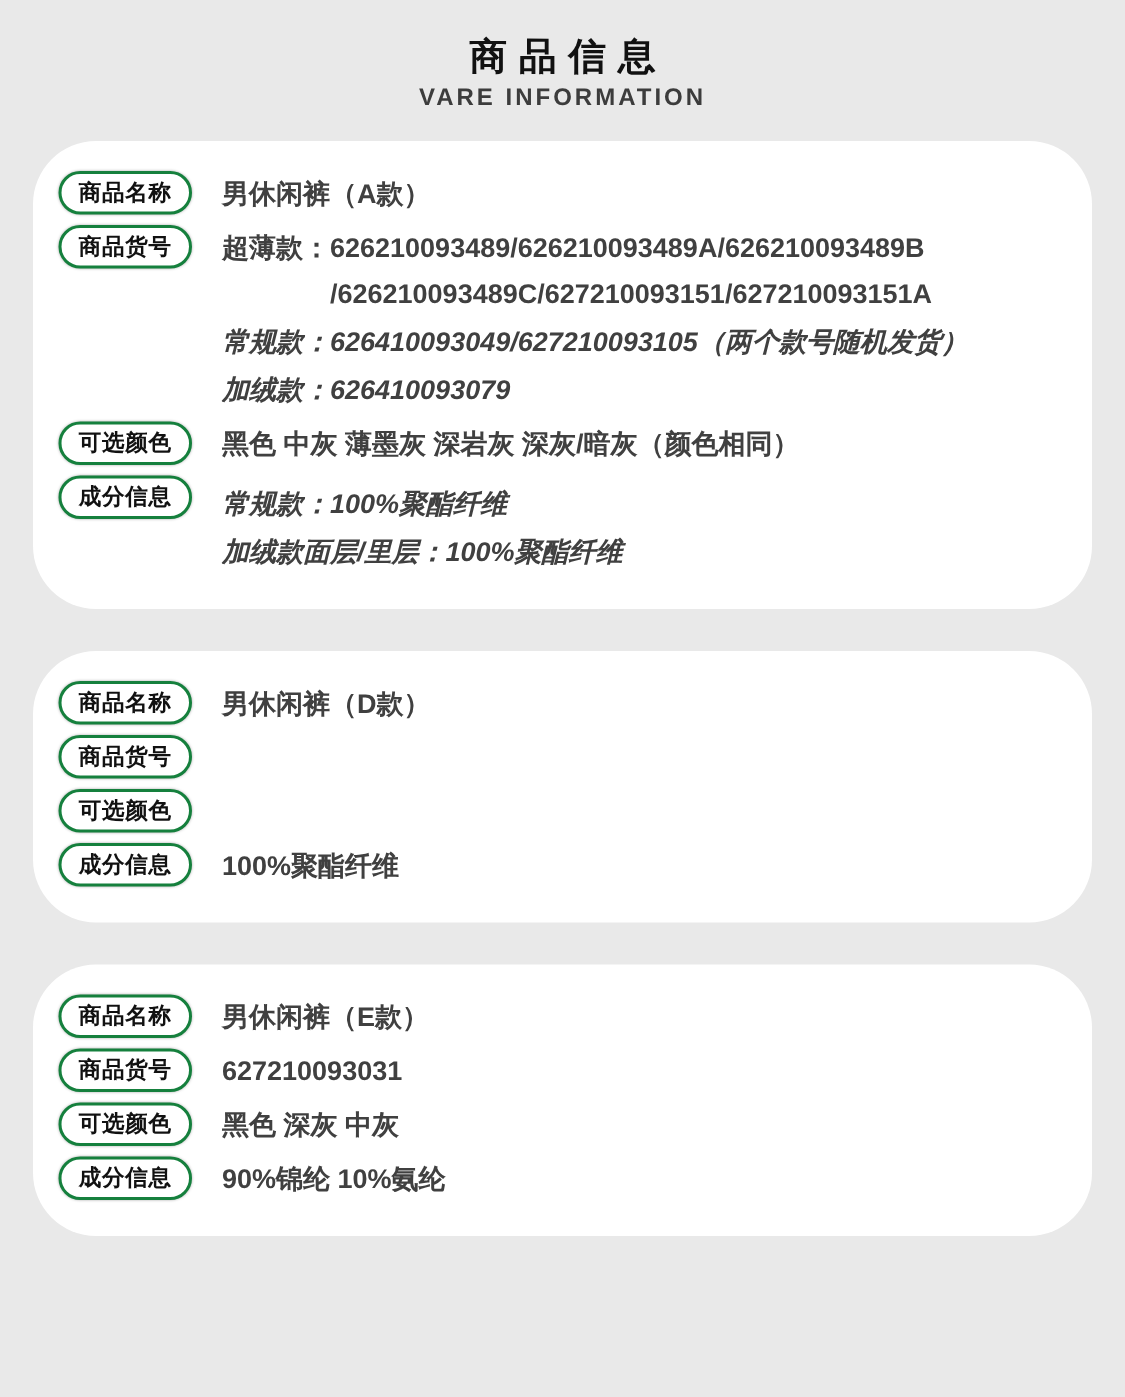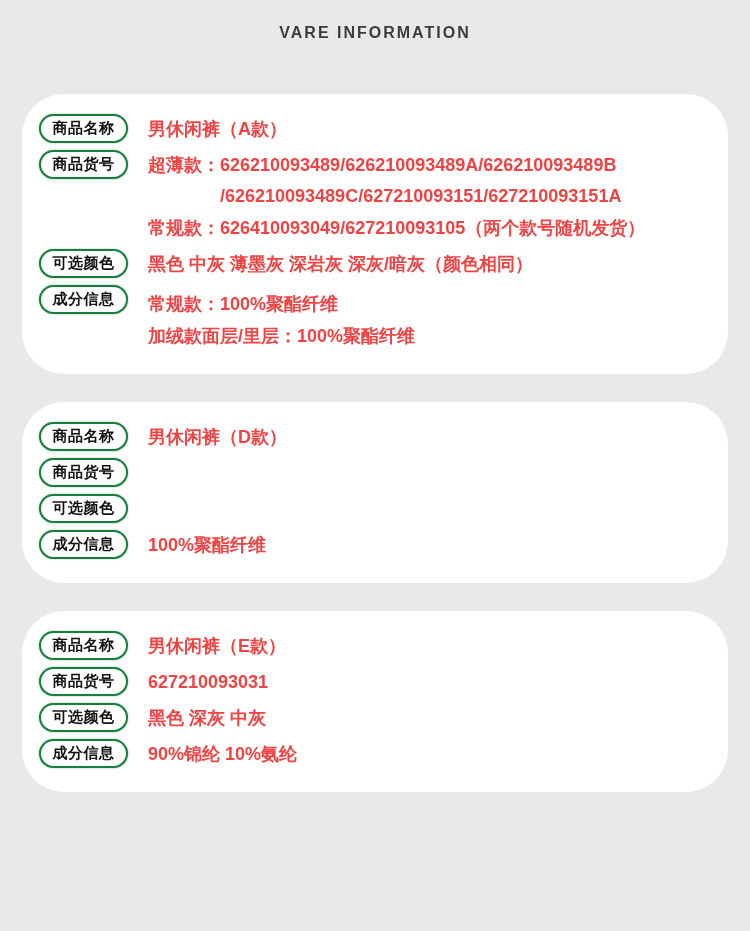--- a/index.html
+++ b/index.html
@@ -67,48 +67,50 @@
   .value {
     margin-left: 20px;
     padding-top: 1px;
     min-width: 0;
   }
   .line {
     font-size: 18px;
     font-weight: bold;
     line-height: 28px;
     margin-bottom: 3px;
-    color: #ef4444;
+    color: #404040;
     white-space: nowrap;
   }
   .line:last-child { margin-bottom: 0; }
   .line.indent { padding-left: 72px; }
-  .line.gap { margin-top: 4px; }
+  .line.gap { margin-top: 4px; font-style: italic; }
 </style>
 </head>
 <body>
 
 <header class="page-header">
+  <h1 class="page-title">商品信息</h1>
   <div class="page-subtitle">VARE INFORMATION</div>
 </header>
 
 <main class="cards" id="cards">
     <section class="card">
       <div class="row">
     <span class="pill">商品名称</span>
     <div class="value">
           <div class="line">男休闲裤（A款）</div>
         </div>
   </div>
       <div class="row">
     <span class="pill">商品货号</span>
     <div class="value">
           <div class="line">超薄款：626210093489/626210093489A/626210093489B</div>
           <div class="line indent">/626210093489C/627210093151/627210093151A</div>
           <div class="line gap">常规款：626410093049/627210093105（两个款号随机发货）</div>
+          <div class="line gap">加绒款：626410093079</div>
         </div>
   </div>
       <div class="row">
     <span class="pill">可选颜色</span>
     <div class="value">
           <div class="line">黑色 中灰 薄墨灰 深岩灰 深灰/暗灰（颜色相同）</div>
         </div>
   </div>
       <div class="row">
     <span class="pill">成分信息</span>

